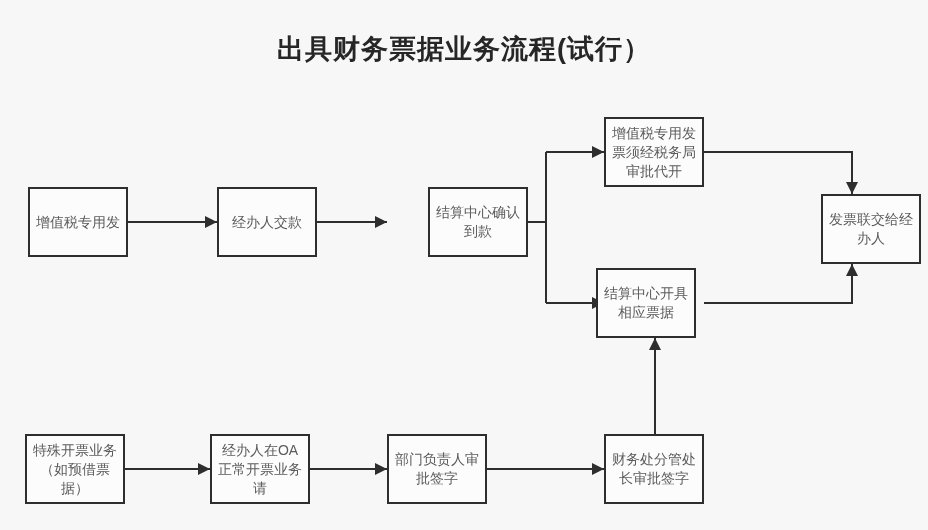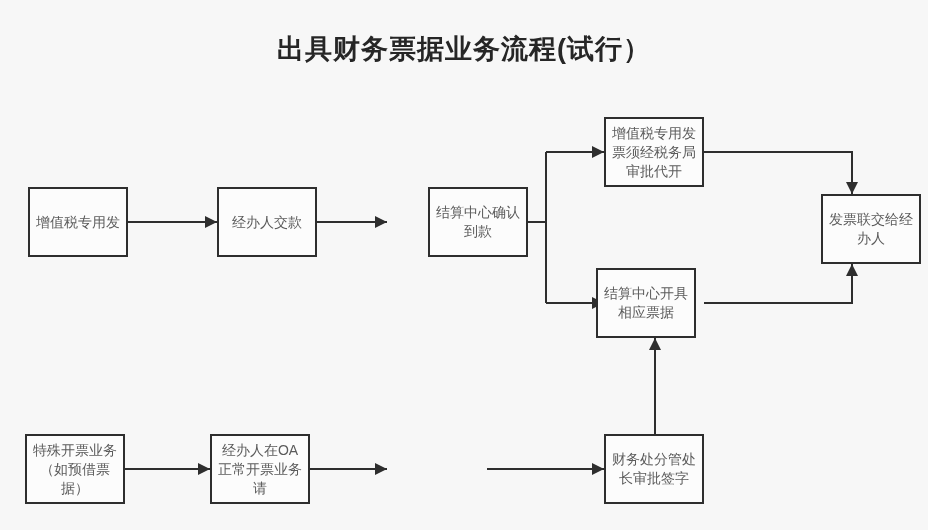--- a/index.html
+++ b/index.html
@@ -133,19 +133,23 @@
 （如预借票
 据）</span>
   </div>
 
   <div class="node n-oa-apply">
     <span class="label">经办人在OA
 正常开票业务
 请</span>
   </div>
 
+  <div class="node n-dept-head">
+    <span class="label">部门负责人审
+批签字</span>
+  </div>
 
   <div class="node n-finance-director">
     <span class="label">财务处分管处
 长审批签字</span>
   </div>
 
 </div>
 
 </body></html>

